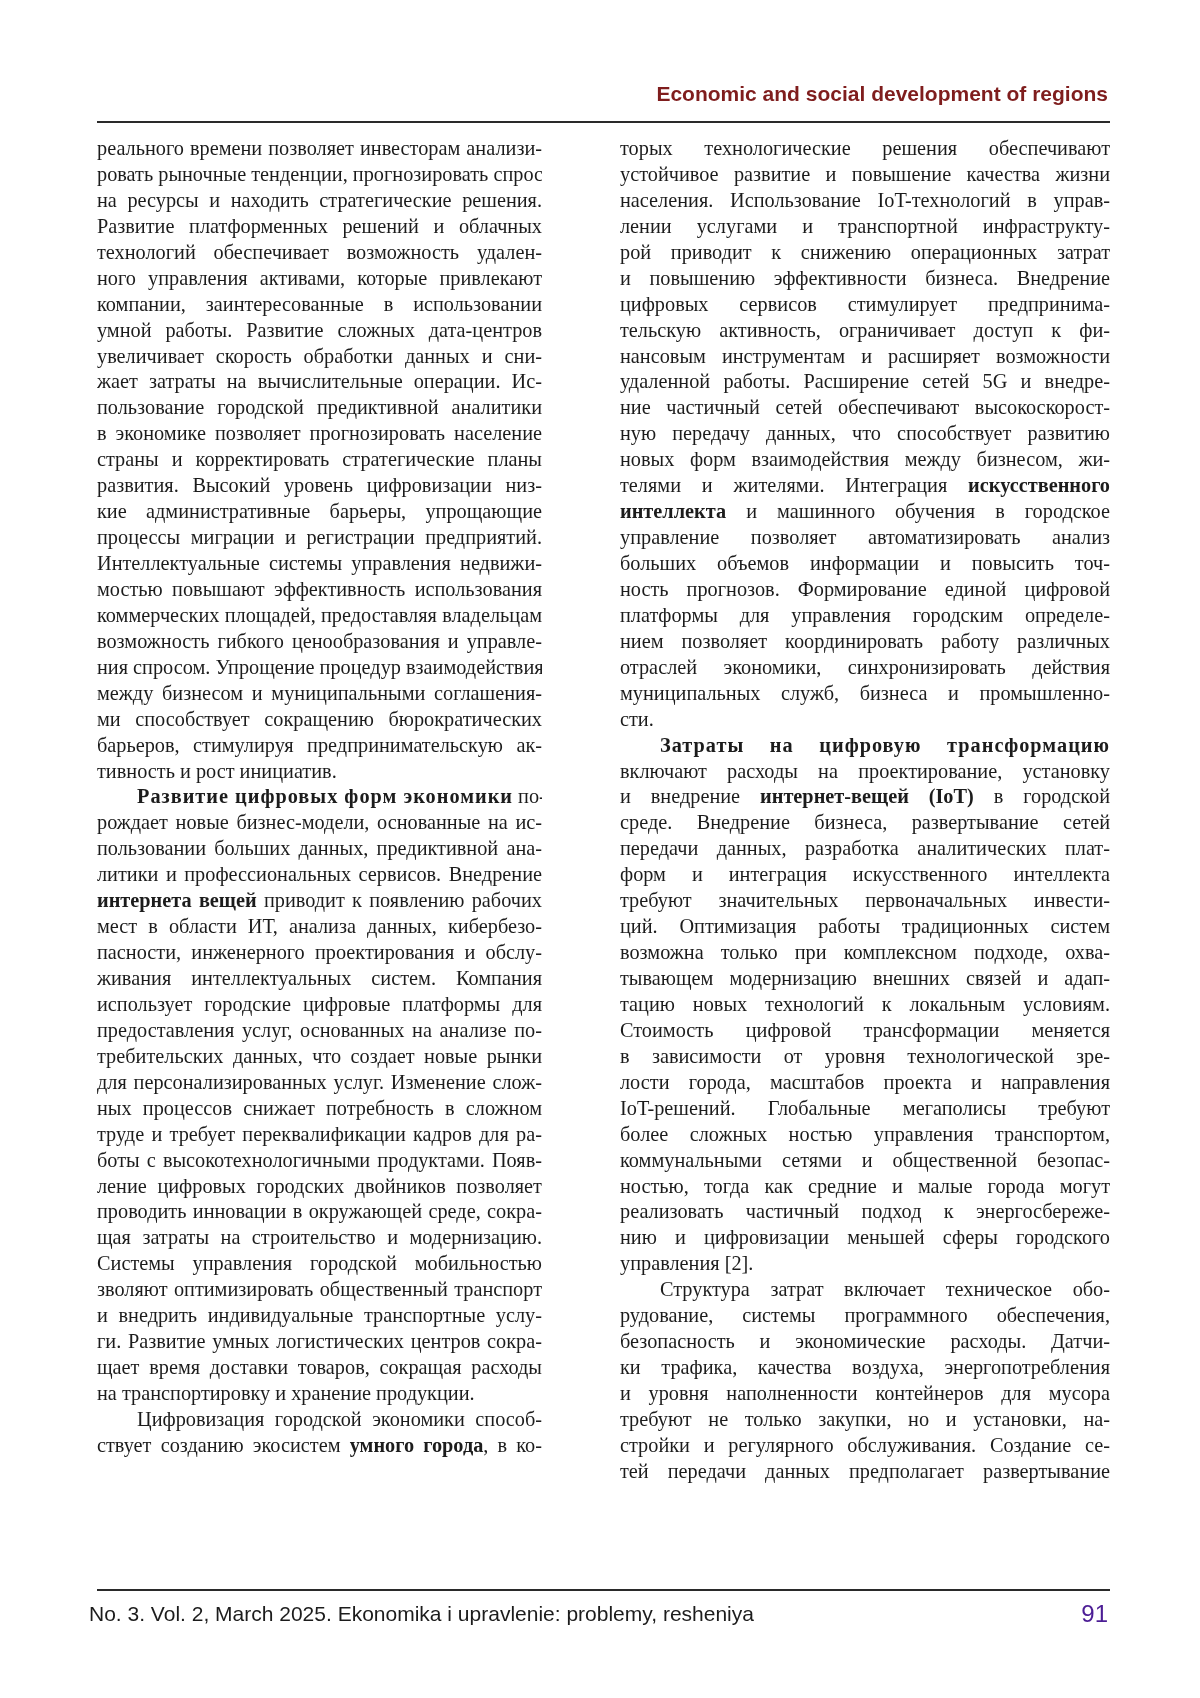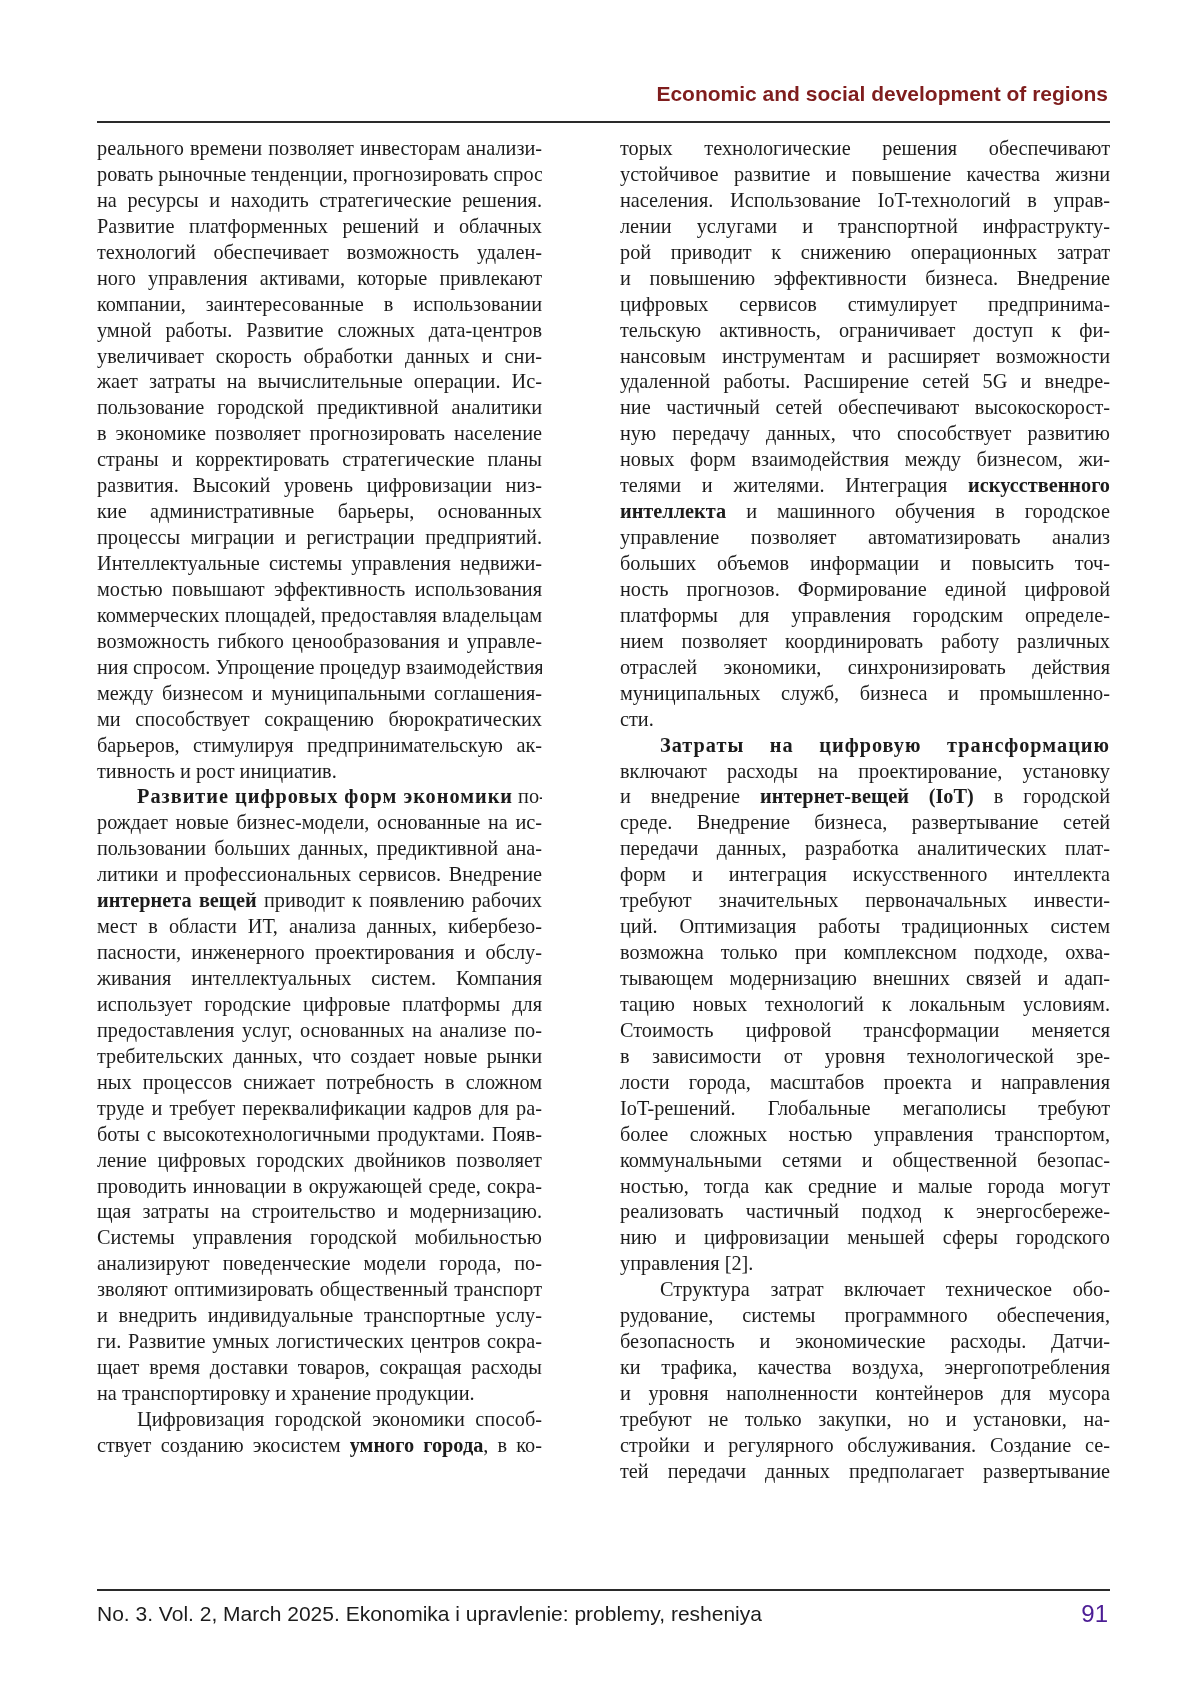--- a/index.html
+++ b/index.html
@@ -21,21 +21,21 @@
   .line {
     display: block; height: 25.95px; line-height: 25.95px; white-space: nowrap;
     text-align: justify; text-align-last: justify; overflow: hidden;
   }
   .line.last { text-align-last: left; }
   .line.indent { padding-left: 40px; }
   .line.gap { }
   .line b { font-weight: bold; }
   .line .spaced { letter-spacing: 1px; }
   .footer-text {
-    position: absolute; left: 97px; top: 1602px;
+    position: absolute; left: 89px; top: 1602px;
     font-family: "Liberation Sans", sans-serif; font-size: 21px; color: #1c1c1c;
   }
   .page-number {
     position: absolute; right: 92px; top: 1600px;
     font-family: "Liberation Sans", sans-serif; font-size: 24px; color: #4c1d95;
   }
 </style>
 </head>
 <body>
 
@@ -50,21 +50,21 @@
     <span class="line"><span>технологий обеспечивает возможность удален-</span></span>
     <span class="line"><span>ного управления активами, которые привлекают</span></span>
     <span class="line"><span>компании, заинтересованные в использовании</span></span>
     <span class="line"><span>умной работы. Развитие сложных дата-центров</span></span>
     <span class="line"><span>увеличивает скорость обработки данных и сни-</span></span>
     <span class="line"><span>жает затраты на вычислительные операции. Ис-</span></span>
     <span class="line"><span>пользование городской предиктивной аналитики</span></span>
     <span class="line"><span>в экономике позволяет прогнозировать население</span></span>
     <span class="line"><span>страны и корректировать стратегические планы</span></span>
     <span class="line"><span>развития. Высокий уровень цифровизации низ-</span></span>
-    <span class="line"><span>кие административные барьеры, основанных</span></span>
+    <span class="line"><span>кие административные барьеры, упрощающие</span></span>
     <span class="line"><span>процессы миграции и регистрации предприятий.</span></span>
     <span class="line"><span>Интеллектуальные системы управления недвижи-</span></span>
     <span class="line"><span>мостью повышают эффективность использования</span></span>
     <span class="line"><span>коммерческих площадей, предоставляя владельцам</span></span>
     <span class="line"><span>возможность гибкого ценообразования и управле-</span></span>
     <span class="line"><span>ния спросом. Упрощение процедур взаимодействия</span></span>
     <span class="line"><span>между бизнесом и муниципальными соглашения-</span></span>
     <span class="line"><span>ми способствует сокращению бюрократических</span></span>
     <span class="line"><span>барьеров, стимулируя предпринимательскую ак-</span></span>
     <span class="line last"><span>тивность и рост инициатив.</span></span>
@@ -72,28 +72,28 @@
     <span class="line"><span>рождает новые бизнес-модели, основанные на ис-</span></span>
     <span class="line"><span>пользовании больших данных, предиктивной ана-</span></span>
     <span class="line"><span>литики и профессиональных сервисов. Внедрение</span></span>
     <span class="line"><b>интернета вещей</b><span> приводит к появлению рабочих</span></span>
     <span class="line"><span>мест в области ИТ, анализа данных, кибербезо-</span></span>
     <span class="line"><span>пасности, инженерного проектирования и обслу-</span></span>
     <span class="line"><span>живания интеллектуальных систем. Компания</span></span>
     <span class="line"><span>использует городские цифровые платформы для</span></span>
     <span class="line"><span>предоставления услуг, основанных на анализе по-</span></span>
     <span class="line"><span>требительских данных, что создает новые рынки</span></span>
+    <span class="line"><span>для персонализированных услуг. Изменение слож-</span></span>
     <span class="line"><span>ных процессов снижает потребность в сложном</span></span>
     <span class="line"><span>труде и требует переквалификации кадров для ра-</span></span>
     <span class="line"><span>боты с высокотехнологичными продуктами. Появ-</span></span>
     <span class="line"><span>ление цифровых городских двойников позволяет</span></span>
     <span class="line"><span>проводить инновации в окружающей среде, сокра-</span></span>
     <span class="line"><span>щая затраты на строительство и модернизацию.</span></span>
     <span class="line"><span>Системы управления городской мобильностью</span></span>
-    <span class="line"><span>анализируют поведенческие модели города, по-</span></span>
     <span class="line"><span>зволяют оптимизировать общественный транспорт</span></span>
     <span class="line"><span>и внедрить индивидуальные транспортные услу-</span></span>
     <span class="line"><span>ги. Развитие умных логистических центров сокра-</span></span>
     <span class="line"><span>щает время доставки товаров, сокращая расходы</span></span>
     <span class="line last"><span>на транспортировку и хранение продукции.</span></span>
     <span class="line indent gap"><span>Цифровизация городской экономики способ-</span></span>
     <span class="line"><span>ствует созданию экосистем </span><b>умного города</b><span>, в ко-</span></span>
   </div>
 <div class="column right">
     <span class="line"><span>торых технологические решения обеспечивают</span></span>

